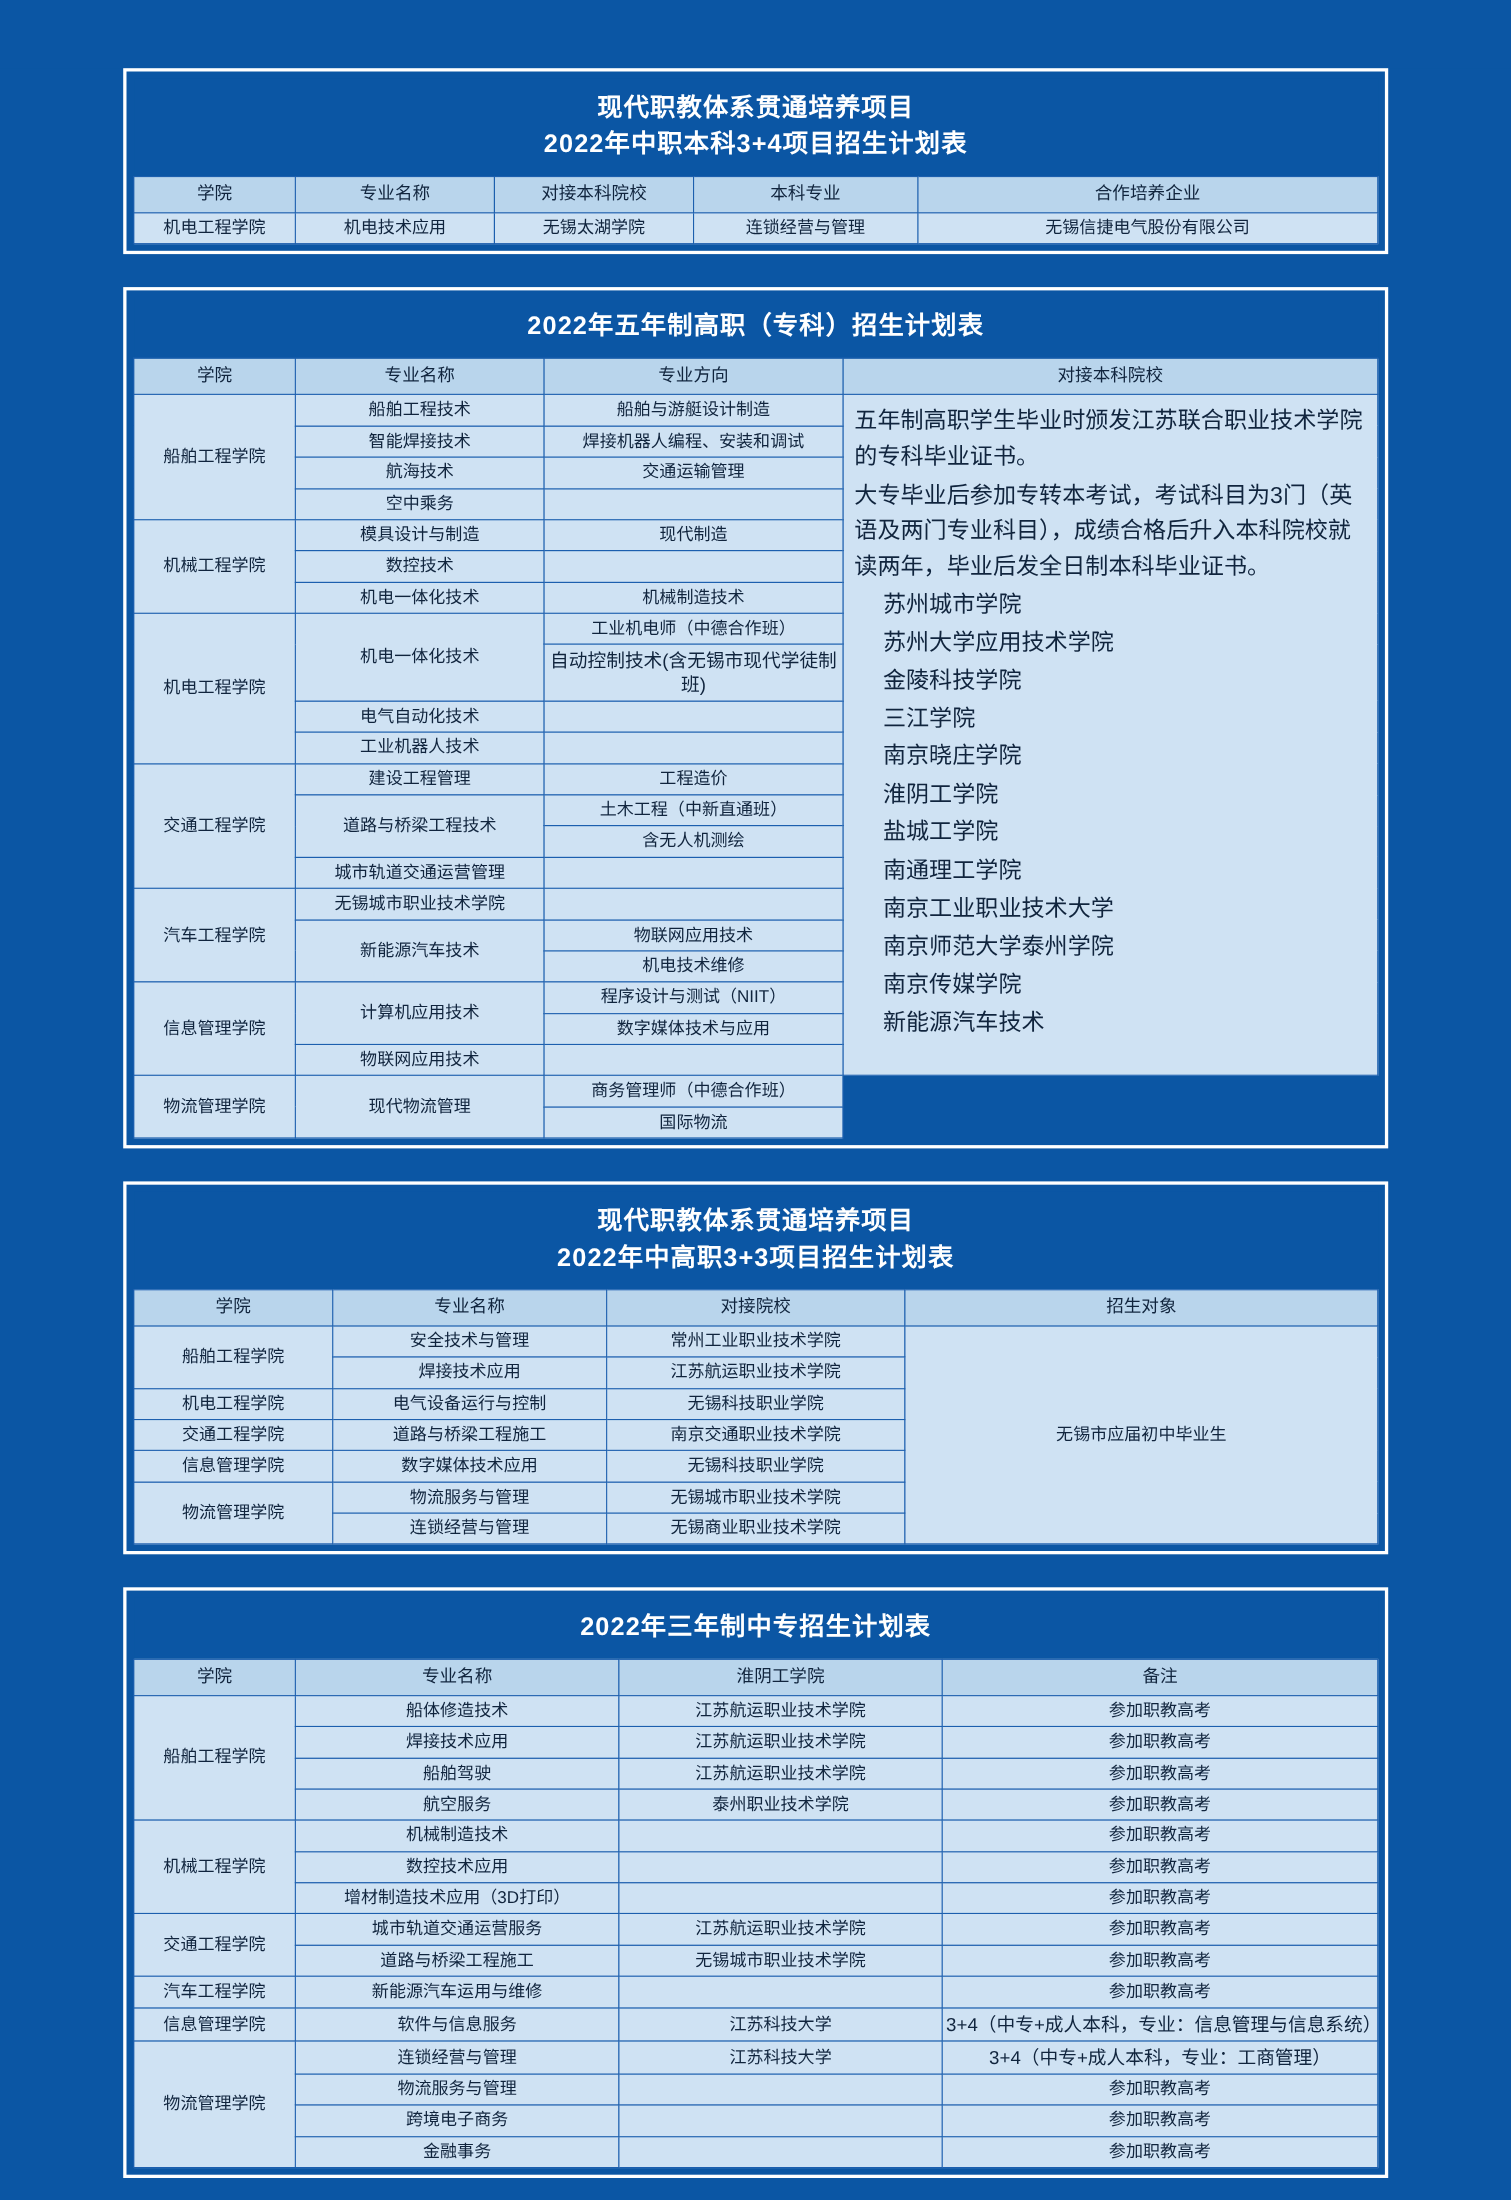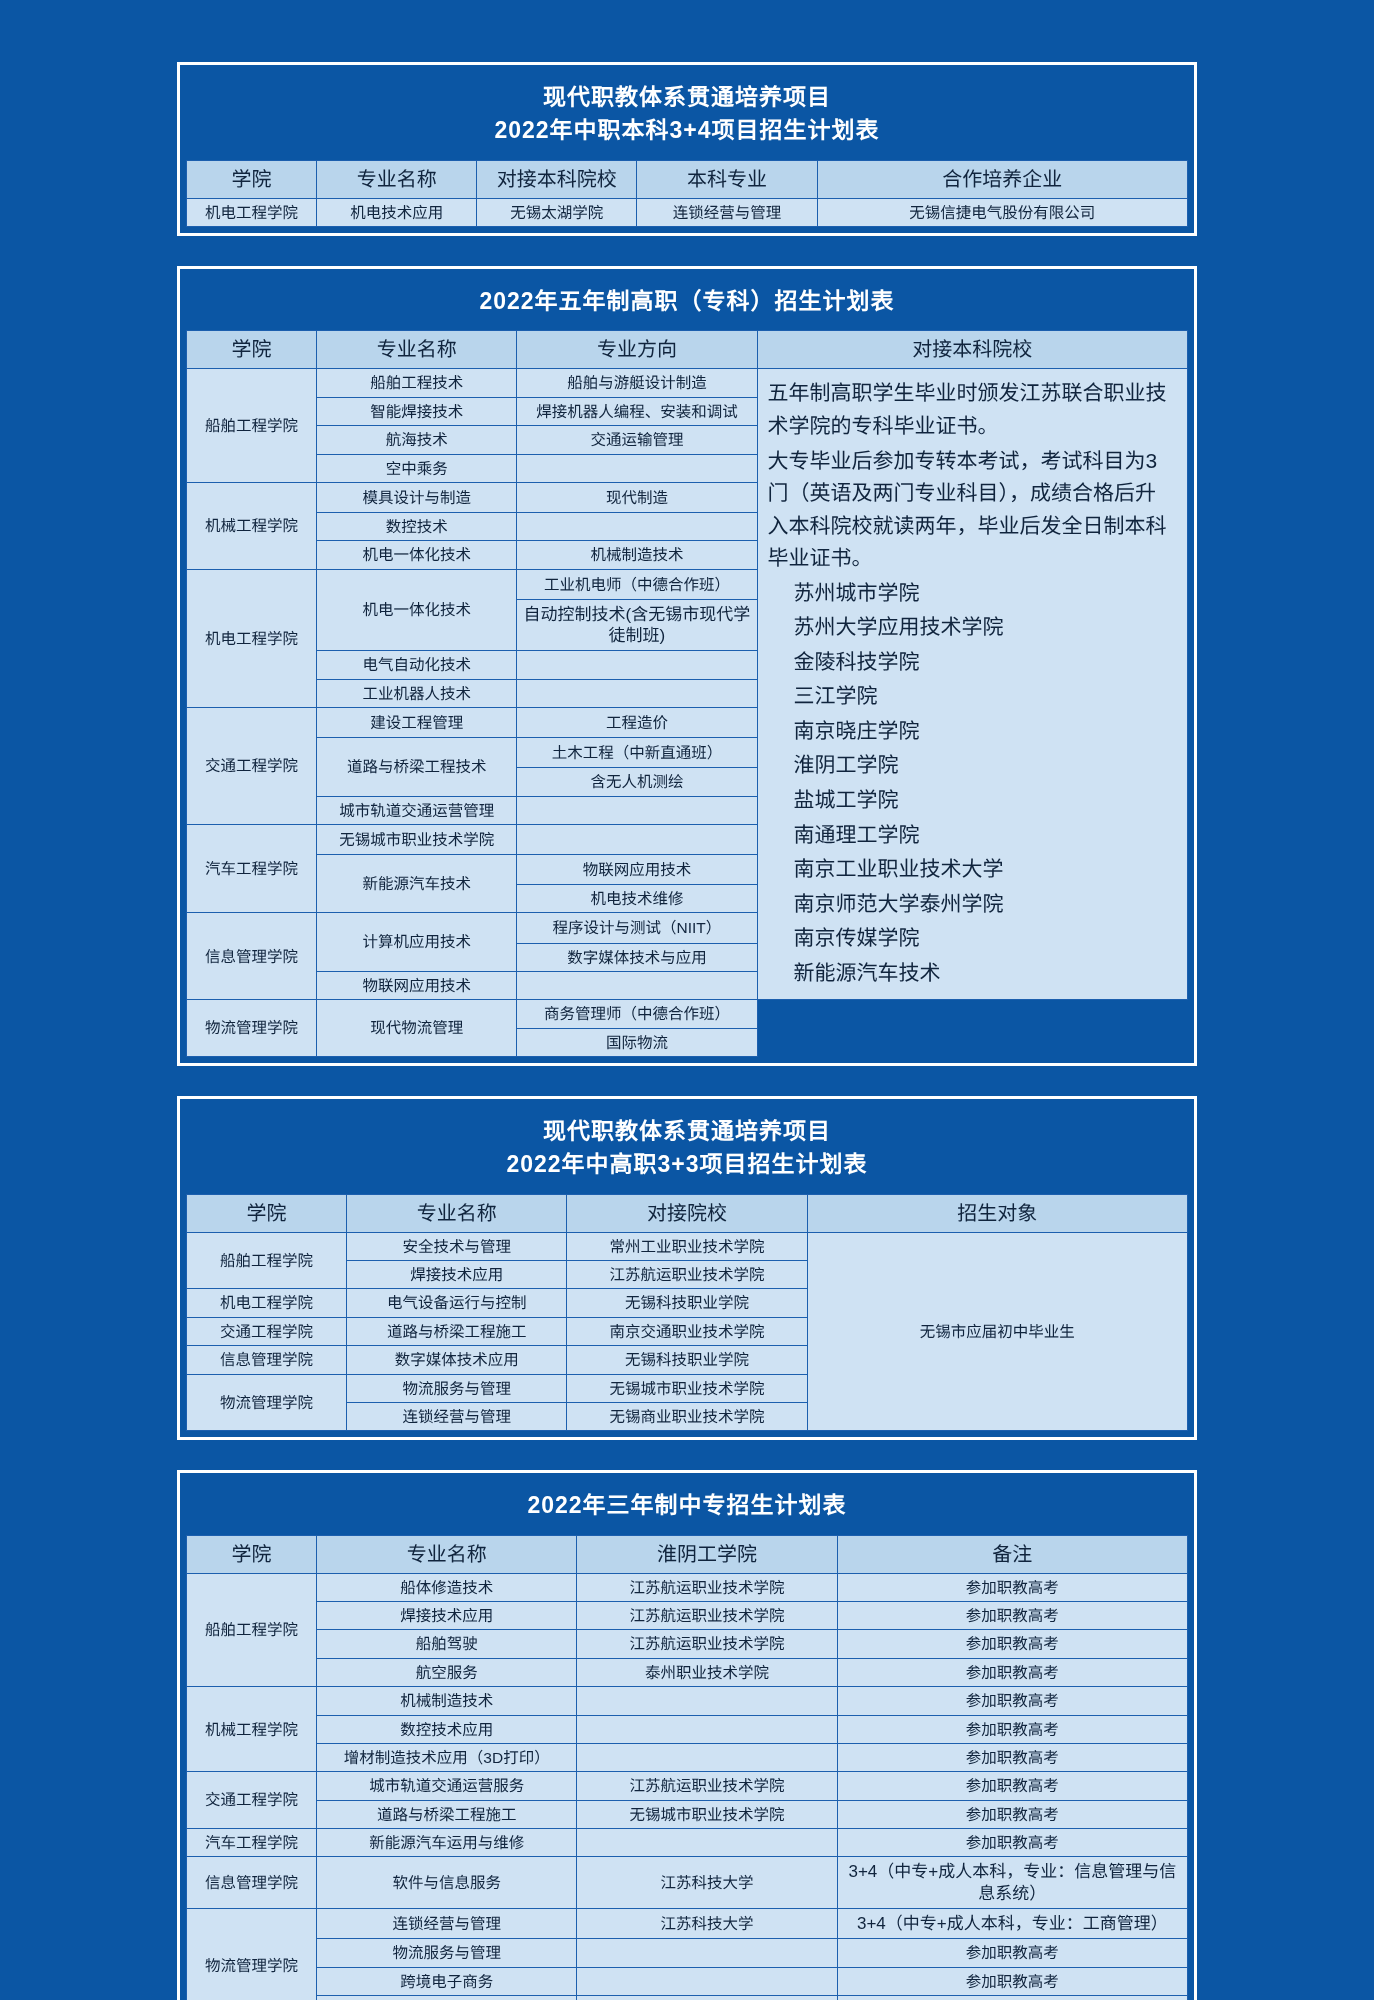--- a/index.html
+++ b/index.html
@@ -10,21 +10,21 @@
     color:#123;
   }
   .page{
     width:1374px;
     min-height:2000px;
     background:#0b56a4;
     padding:0;
     box-sizing:border-box;
   }
   .block{
-    width:1020px;
+    width:1150px;
     margin:0 auto 30px auto;
     border:3px solid #ffffff;
     background:#0b56a4;
     box-sizing:border-box;
     padding:6px;
   }
   .block.first{margin-top:62px;}
   table{
     border-collapse:collapse;
     width:100%;
@@ -48,21 +48,21 @@
     font-weight:bold;
     border:none;
     padding:10px 4px 12px 4px;
     letter-spacing:1px;
     line-height:1.45;
   }
   .title-cell .l2{display:block;}
   .hdr td{
     background:#b9d5ec;
     font-weight:normal;
-    font-size:20px;
+    font-size:16px;
     padding:6px 3px;
   }
   .note-cell{
     text-align:left;
     vertical-align:top;
     font-size:21px;
     line-height:1.55;
     padding:8px 10px;
   }
   .note-cell p{margin:0 0 2px 0;}

